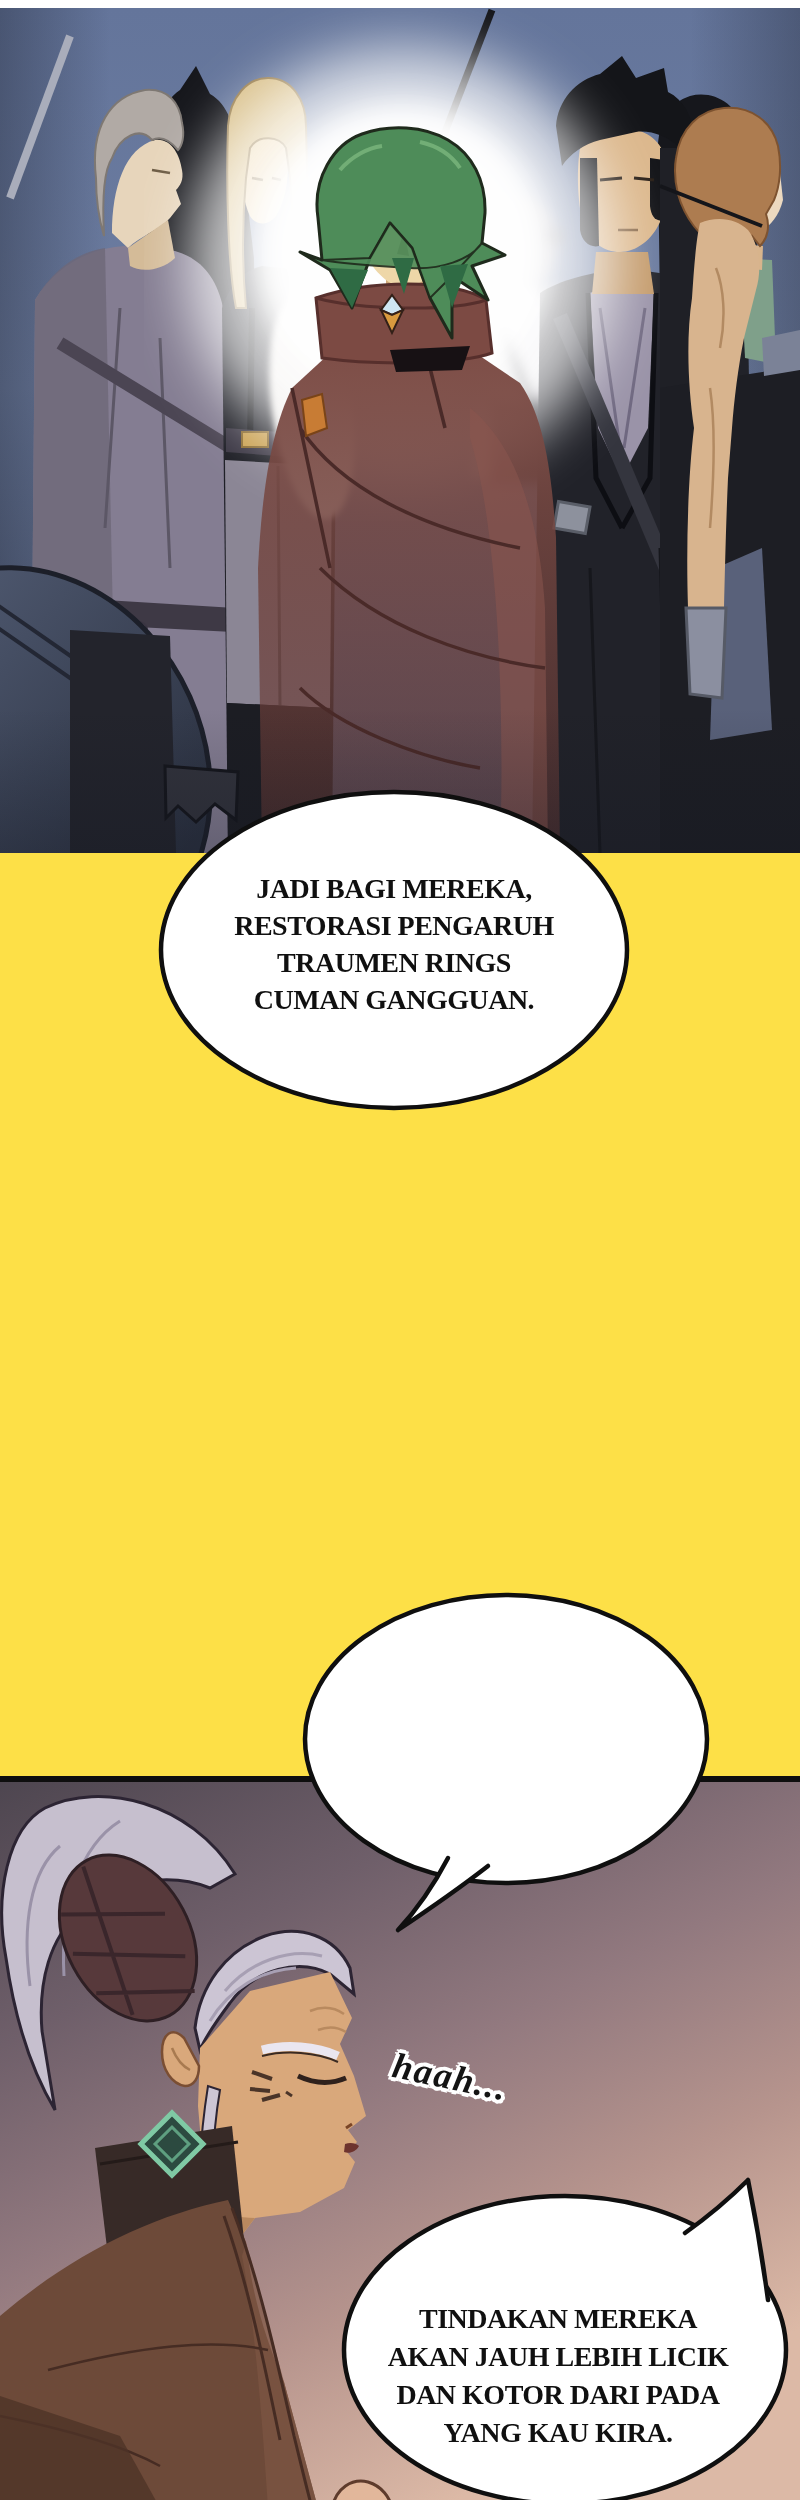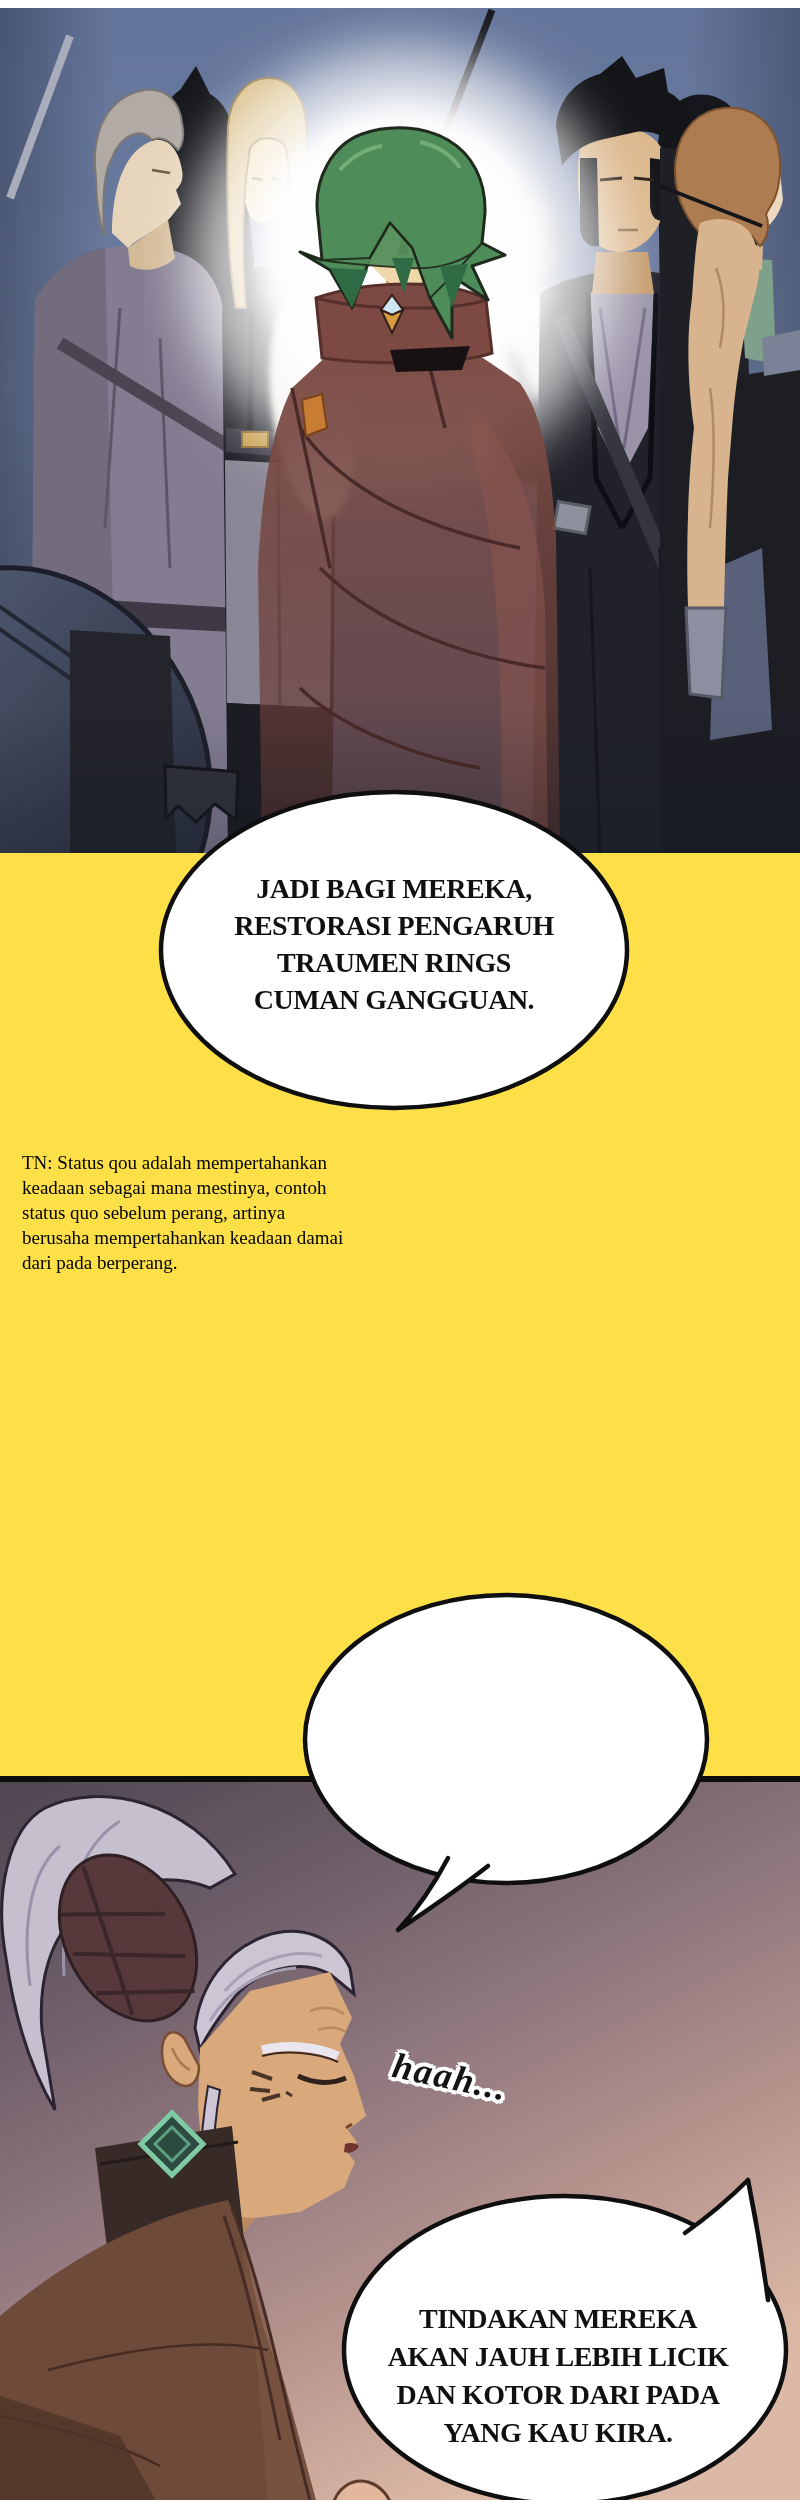--- a/index.html
+++ b/index.html
@@ -266,24 +266,19 @@
       <ellipse cx="565" cy="2342" rx="221" ry="154" fill="#ffffff" stroke="#0f0f0f" stroke-width="4.5"></ellipse>
       <path d="M685,2225 Q720,2200 748,2172 Q762,2230 768,2292 Z" fill="#ffffff"></path>
       <path d="M685,2225 Q720,2200 748,2172 M748,2172 Q760,2232 768,2292" stroke="#0f0f0f" stroke-width="4.5" fill="none" stroke-linecap="round"></path>
     </g>
   </svg>
 
   <div class="bubble-text bt1">JADI BAGI MEREKA,
 RESTORASI PENGARUH
 TRAUMEN RINGS
 CUMAN GANGGUAN.</div>
-  <div class="tn-note">TN: Status qou adalah mempertahankan
-keadaan sebagai mana mestinya, contoh
-status quo sebelum perang, artinya
-berusaha mempertahankan keadaan damai
-dari pada berperang.</div>
   <div class="sfx-sigh">haah...</div>
   <div class="bubble-text bt3">TINDAKAN MEREKA
 AKAN JAUH LEBIH LICIK
 DAN KOTOR DARI PADA
 YANG KAU KIRA.</div>
 
 </div>
 
 </body></html>

